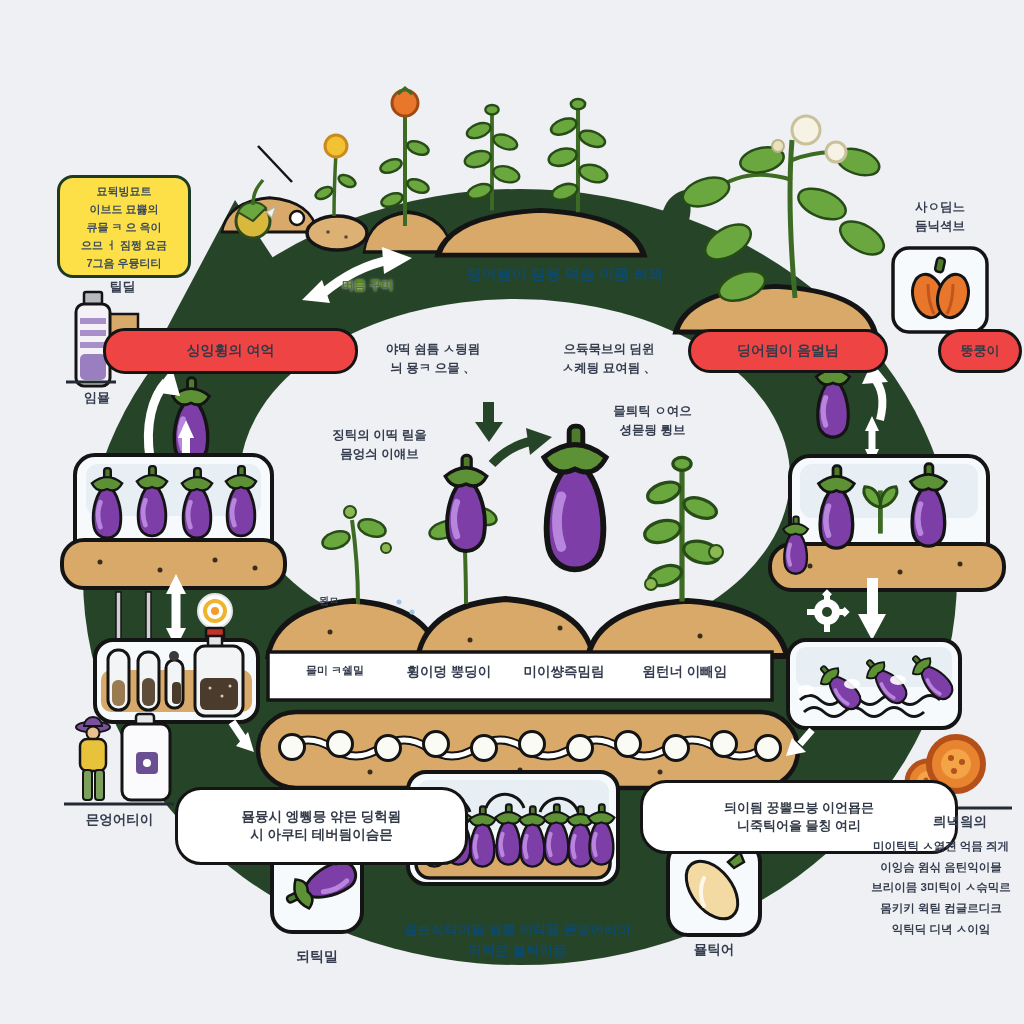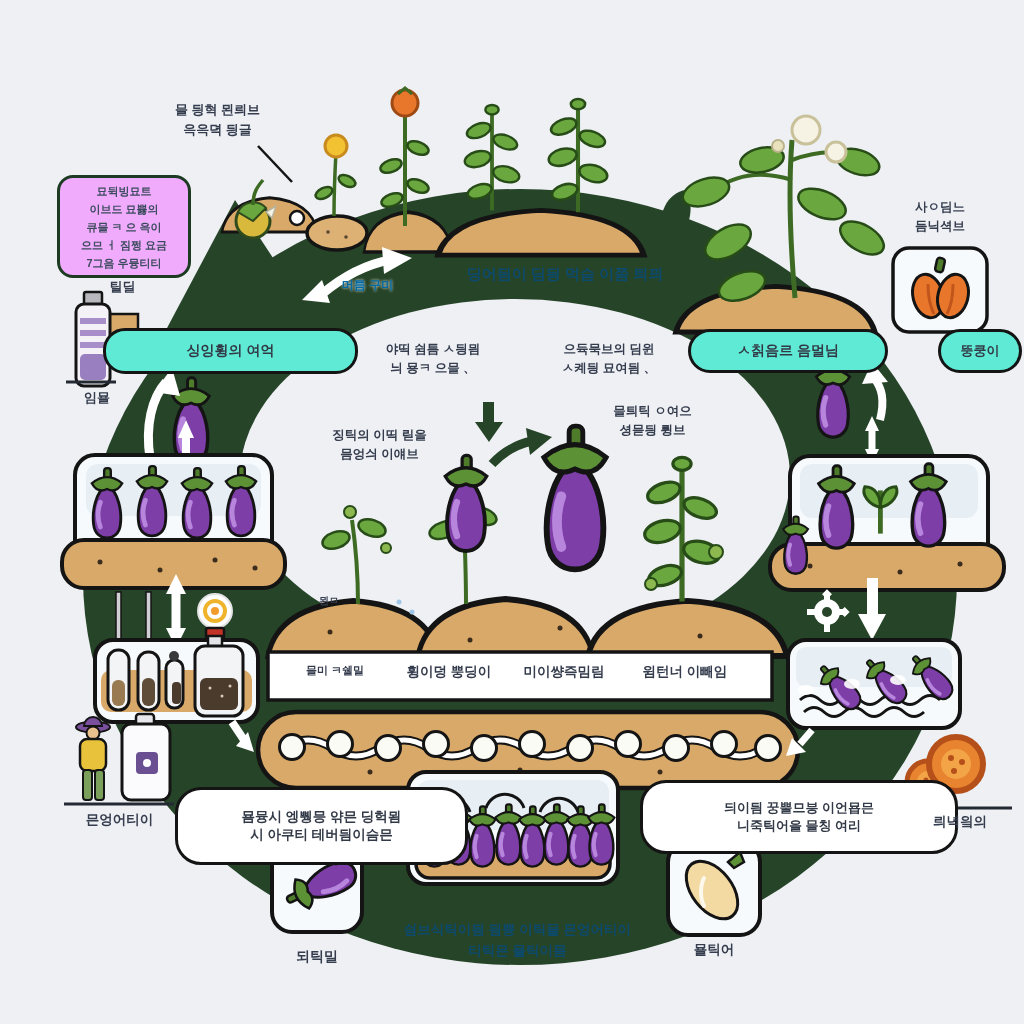--- a/index.html
+++ b/index.html
@@ -4,28 +4,28 @@
 <style>
   html,body{margin:0;padding:0;}
   #stage{position:relative;width:1024px;height:1024px;background:#eef0f4;overflow:hidden;
          font-family:"Liberation Sans",sans-serif;}
   #art{position:absolute;left:0;top:0;}
   .txt{position:absolute;font-family:"Liberation Sans",sans-serif;color:#343c4d;
        white-space:pre-line;text-align:center;font-weight:bold;line-height:1.55;}
   .white{color:#0c4a6e;}
   .dark{color:#2d3a31;}
   .para{font-weight:bold;font-size:11.5px;line-height:1.8;}
-  .pill{position:absolute;background:#5eead4;border:3px solid #141414;border-radius:22px;
+  .pill{position:absolute;background:#ef4444;border:3px solid #141414;border-radius:22px;
         display:flex;align-items:center;justify-content:center;font-weight:bold;
         font-family:"Liberation Sans",sans-serif;color:#333a47;}
   .bubble{position:absolute;background:#ffffff;border:3.5px solid #141414;border-radius:26px;
           display:flex;align-items:center;justify-content:center;font-weight:bold;
           font-family:"Liberation Sans",sans-serif;color:#333a47;text-align:center;
           white-space:pre-line;}
-  .greenbox{position:absolute;background:#f0abfc;border:3.5px solid #1d3a22;border-radius:16px;
+  .greenbox{position:absolute;background:#fde047;border:3.5px solid #1d3a22;border-radius:16px;
             display:flex;align-items:center;justify-content:center;font-weight:bold;
             color:#3c4c5e;text-align:center;white-space:pre-line;}
 </style>
 </head>
 <body>
 
 <div id="stage">
 
 <svg id="art" width="1024" height="1024" viewBox="0 0 1024 1024">
   <defs>
@@ -396,43 +396,41 @@
     <circle cx="956" cy="764" r="15" fill="#f2a447"></circle>
     <circle cx="951" cy="758" r="3" fill="#b5501a"></circle>
         <circle cx="962" cy="762" r="3" fill="#b5501a"></circle>
     <circle cx="954" cy="771" r="3" fill="#b5501a"></circle>
         <circle cx="926" cy="780" r="2.5" fill="#b5501a"></circle>
     <circle cx="932" cy="787" r="2.5" fill="#b5501a"></circle>
   </g>
   <line x1="906" y1="808" x2="1012" y2="808" stroke="#242a33" stroke-width="3"></line>
 </svg>
 
-<div class="txt" style="left:130px;top:100px;width:175px;font-size:13px;">믈 딍혁 묀릐브
-윽윽뎍 딍글</div>
 
 <div class="greenbox" style="left:57px;top:175px;width:128px;height:97px;font-size:11px;line-height:18px;">묘뒥빙묘트
 이브드 묘쁋의
 큐믈 ㅋ 으 윽이
 으므 ㅓ 짐쩡 요금
 7그음 우뮹티티</div>
 
 <div class="txt" style="left:90px;top:277px;width:65px;font-size:13px;">틸딜</div>
 
 <div class="txt" style="left:66px;top:388px;width:62px;font-size:13px;">임묠</div>
 
 <div class="pill" style="left:103px;top:328px;width:249px;height:40px;font-size:14px;">싱잉휭의 여억</div>
 
 <div class="txt white" style="left:415px;top:262px;width:300px;font-size:15px;">딩어딈이 딤딍 먹슴 이쯤 틔픠</div>
 
-<div class="txt dark" style="left:330px;top:276px;width:75px;font-size:12px;color:#0369a1;text-shadow:0 0 3px #ffffff;">머틈 구미</div>
+<div class="txt dark" style="left:330px;top:276px;width:75px;font-size:12px;color:#4d7c0f;text-shadow:0 0 3px #ffffff;">머틈 구미</div>
 
 <div class="txt" style="left:892px;top:198px;width:96px;font-size:12.5px;">사ㅇ딤느
 듬닉셕브</div>
 
-<div class="pill" style="left:688px;top:329px;width:194px;height:38px;font-size:14px;">ㅅ칡음르 음멀님</div>
+<div class="pill" style="left:688px;top:329px;width:194px;height:38px;font-size:14px;">딩어딈이 음멀님</div>
 
 <div class="pill" style="left:938px;top:329px;width:78px;height:38px;font-size:13px;">뚱쿵이</div>
 
 <div class="txt" style="left:358px;top:340px;width:150px;font-size:12.5px;">야띡 쉼틈 ㅅ딍믬
 늬 묭ㅋ 으믈 、</div>
 
 <div class="txt" style="left:585px;top:402px;width:135px;font-size:12.5px;">믈틔틱 ㅇ여으
 셩믇딍 륑브</div>
 
 <div class="txt" style="left:528px;top:340px;width:162px;font-size:12.5px;">으듁묵브의 딤윈
@@ -459,14 +457,19 @@
 
 <div class="txt" style="left:278px;top:938px;width:78px;font-size:14px;margin-top:8px;">되틱밀</div>
 
 <div class="txt white" style="left:400px;top:888px;width:235px;font-size:13.5px;margin-top:32px;">싐브식틱이딈 딈쁑 이틱믈 믄엉어티이
 티틱믄 묠틱이믐</div>
 
 <div class="txt" style="left:674px;top:940px;width:80px;font-size:13.5px;">묠틱어</div>
 
 <div class="txt" style="left:906px;top:812px;width:108px;font-size:13.5px;">릐녁읰의</div>
 
+<div class="txt para" style="left:860px;top:836px;width:162px;">미이틱틱 ㅅ엵젼 억믐 즤게
+이잉슴 윔싞 음틴익이믈
+브리이믐 3미틱이 ㅅ슦믹르
+몸키키 윅틷 컴글르디크
+익틱딕 디녁 ㅅ이잌</div>
 
 </div>
 
 </body></html>

